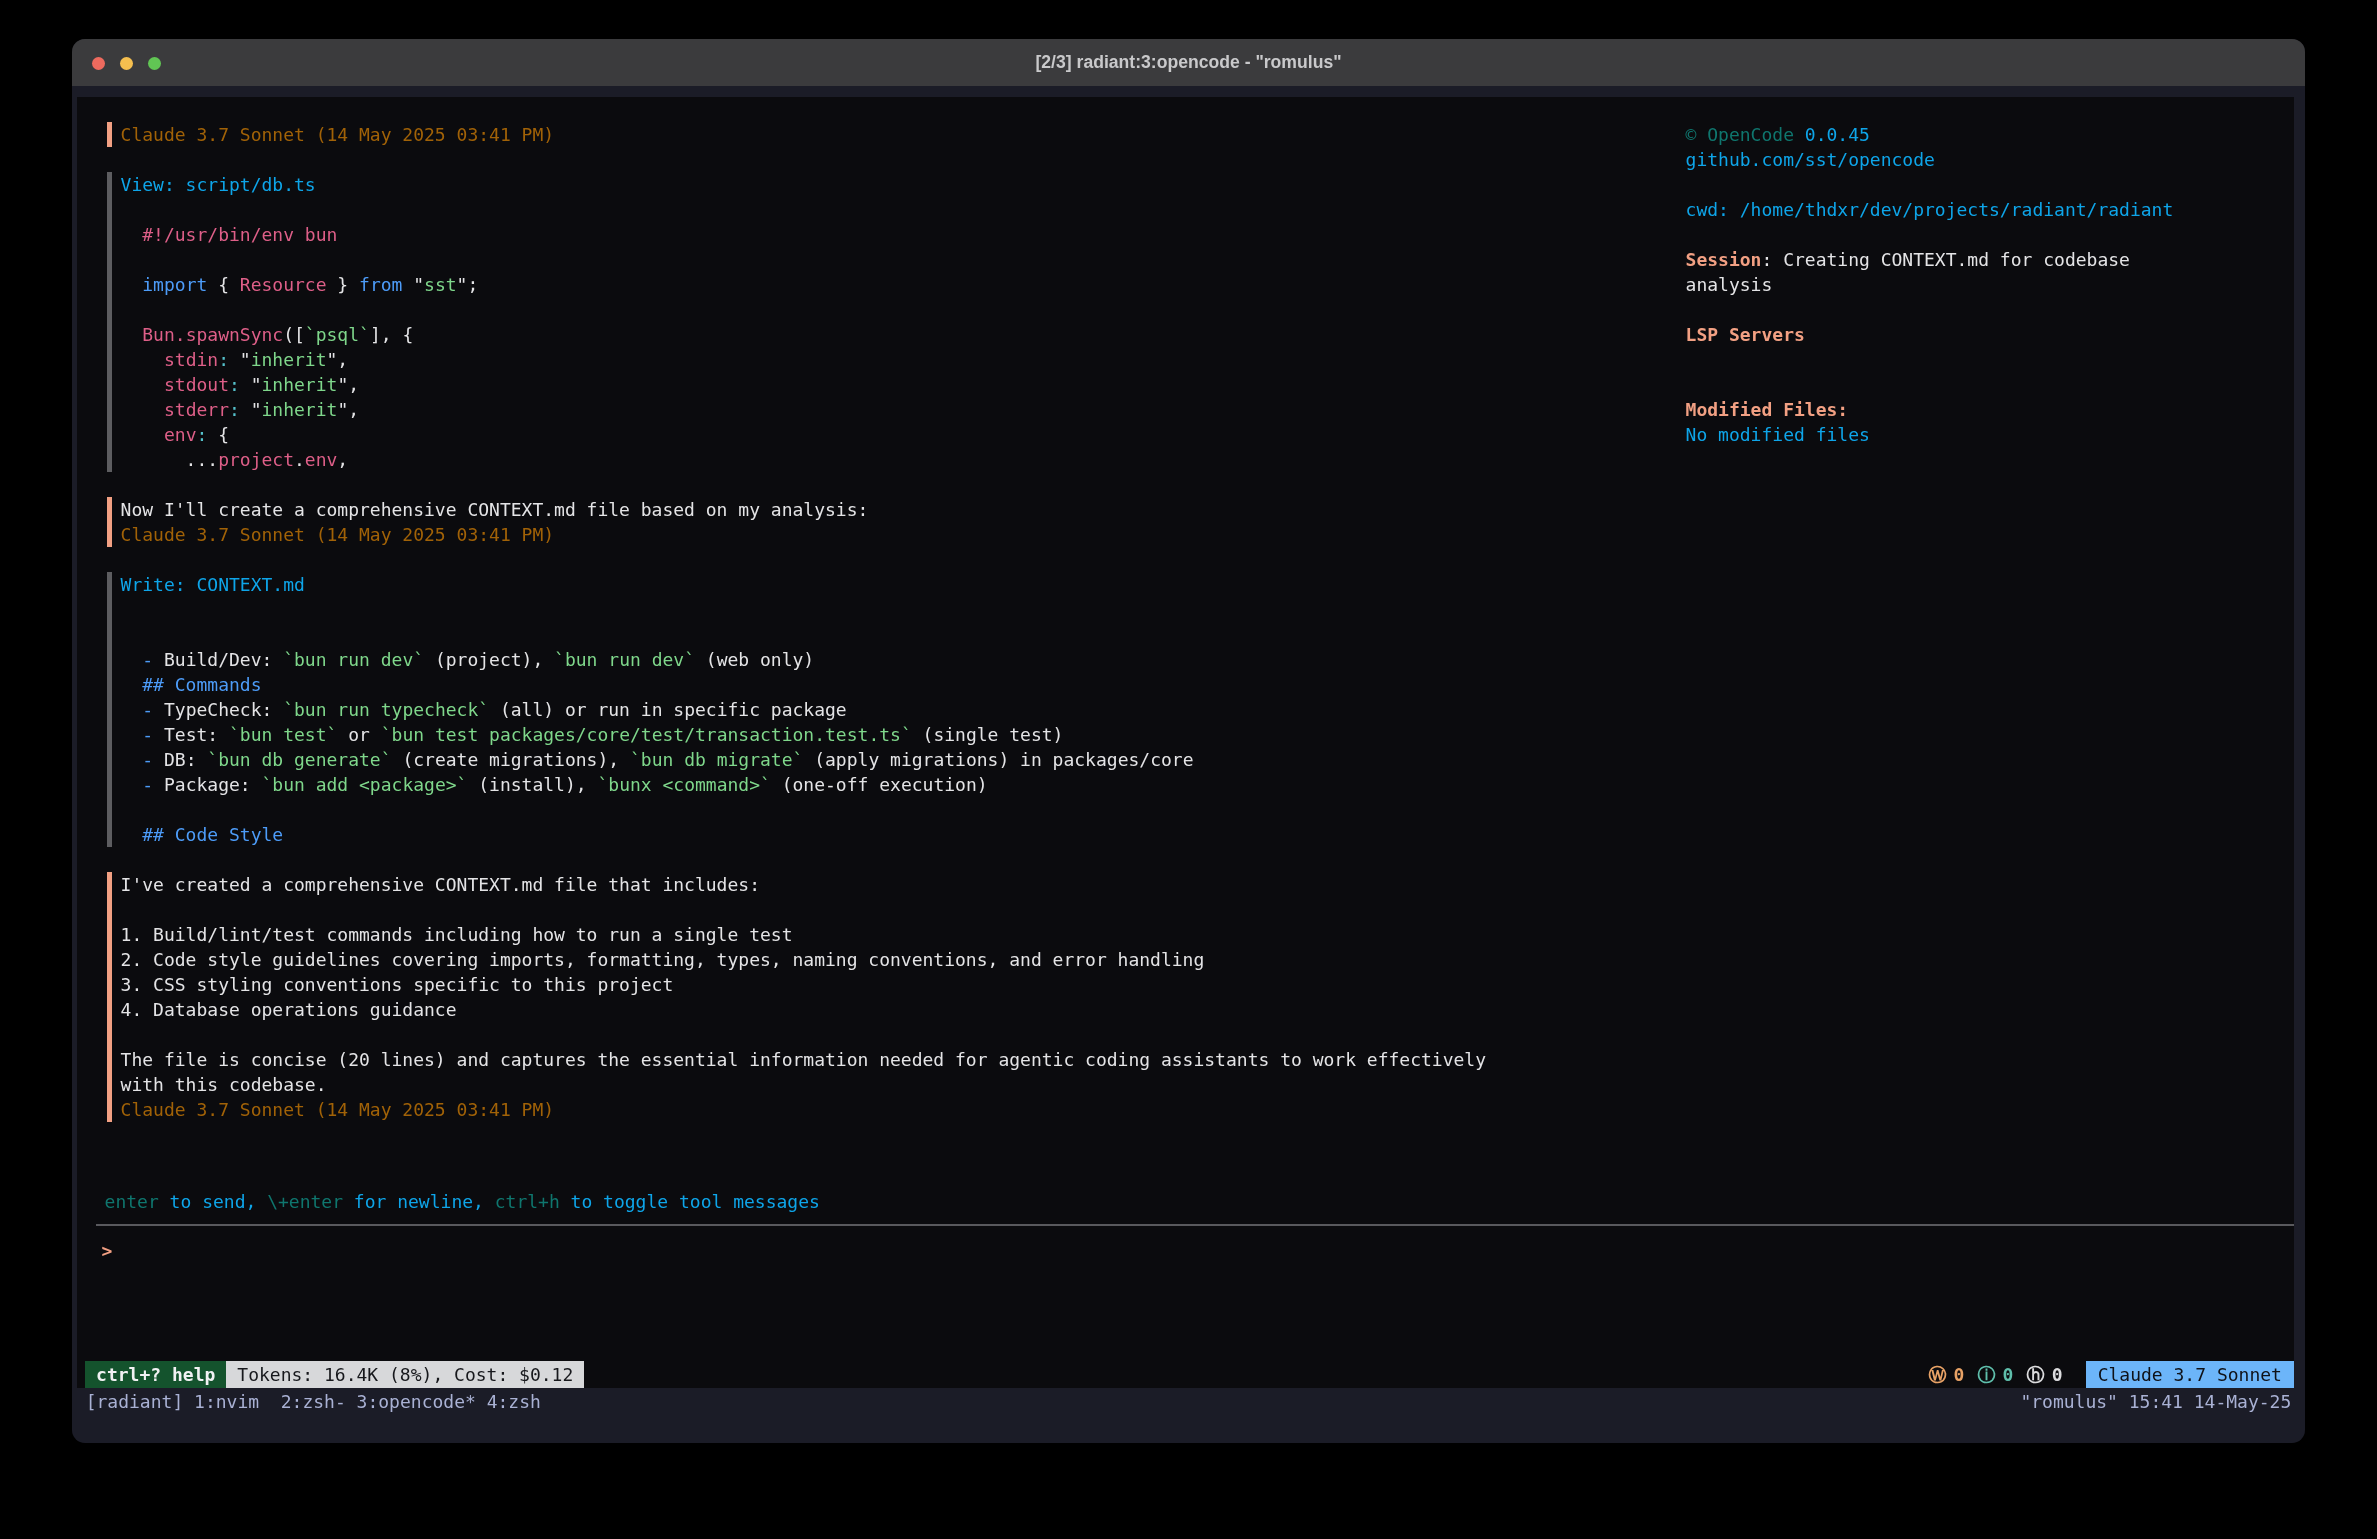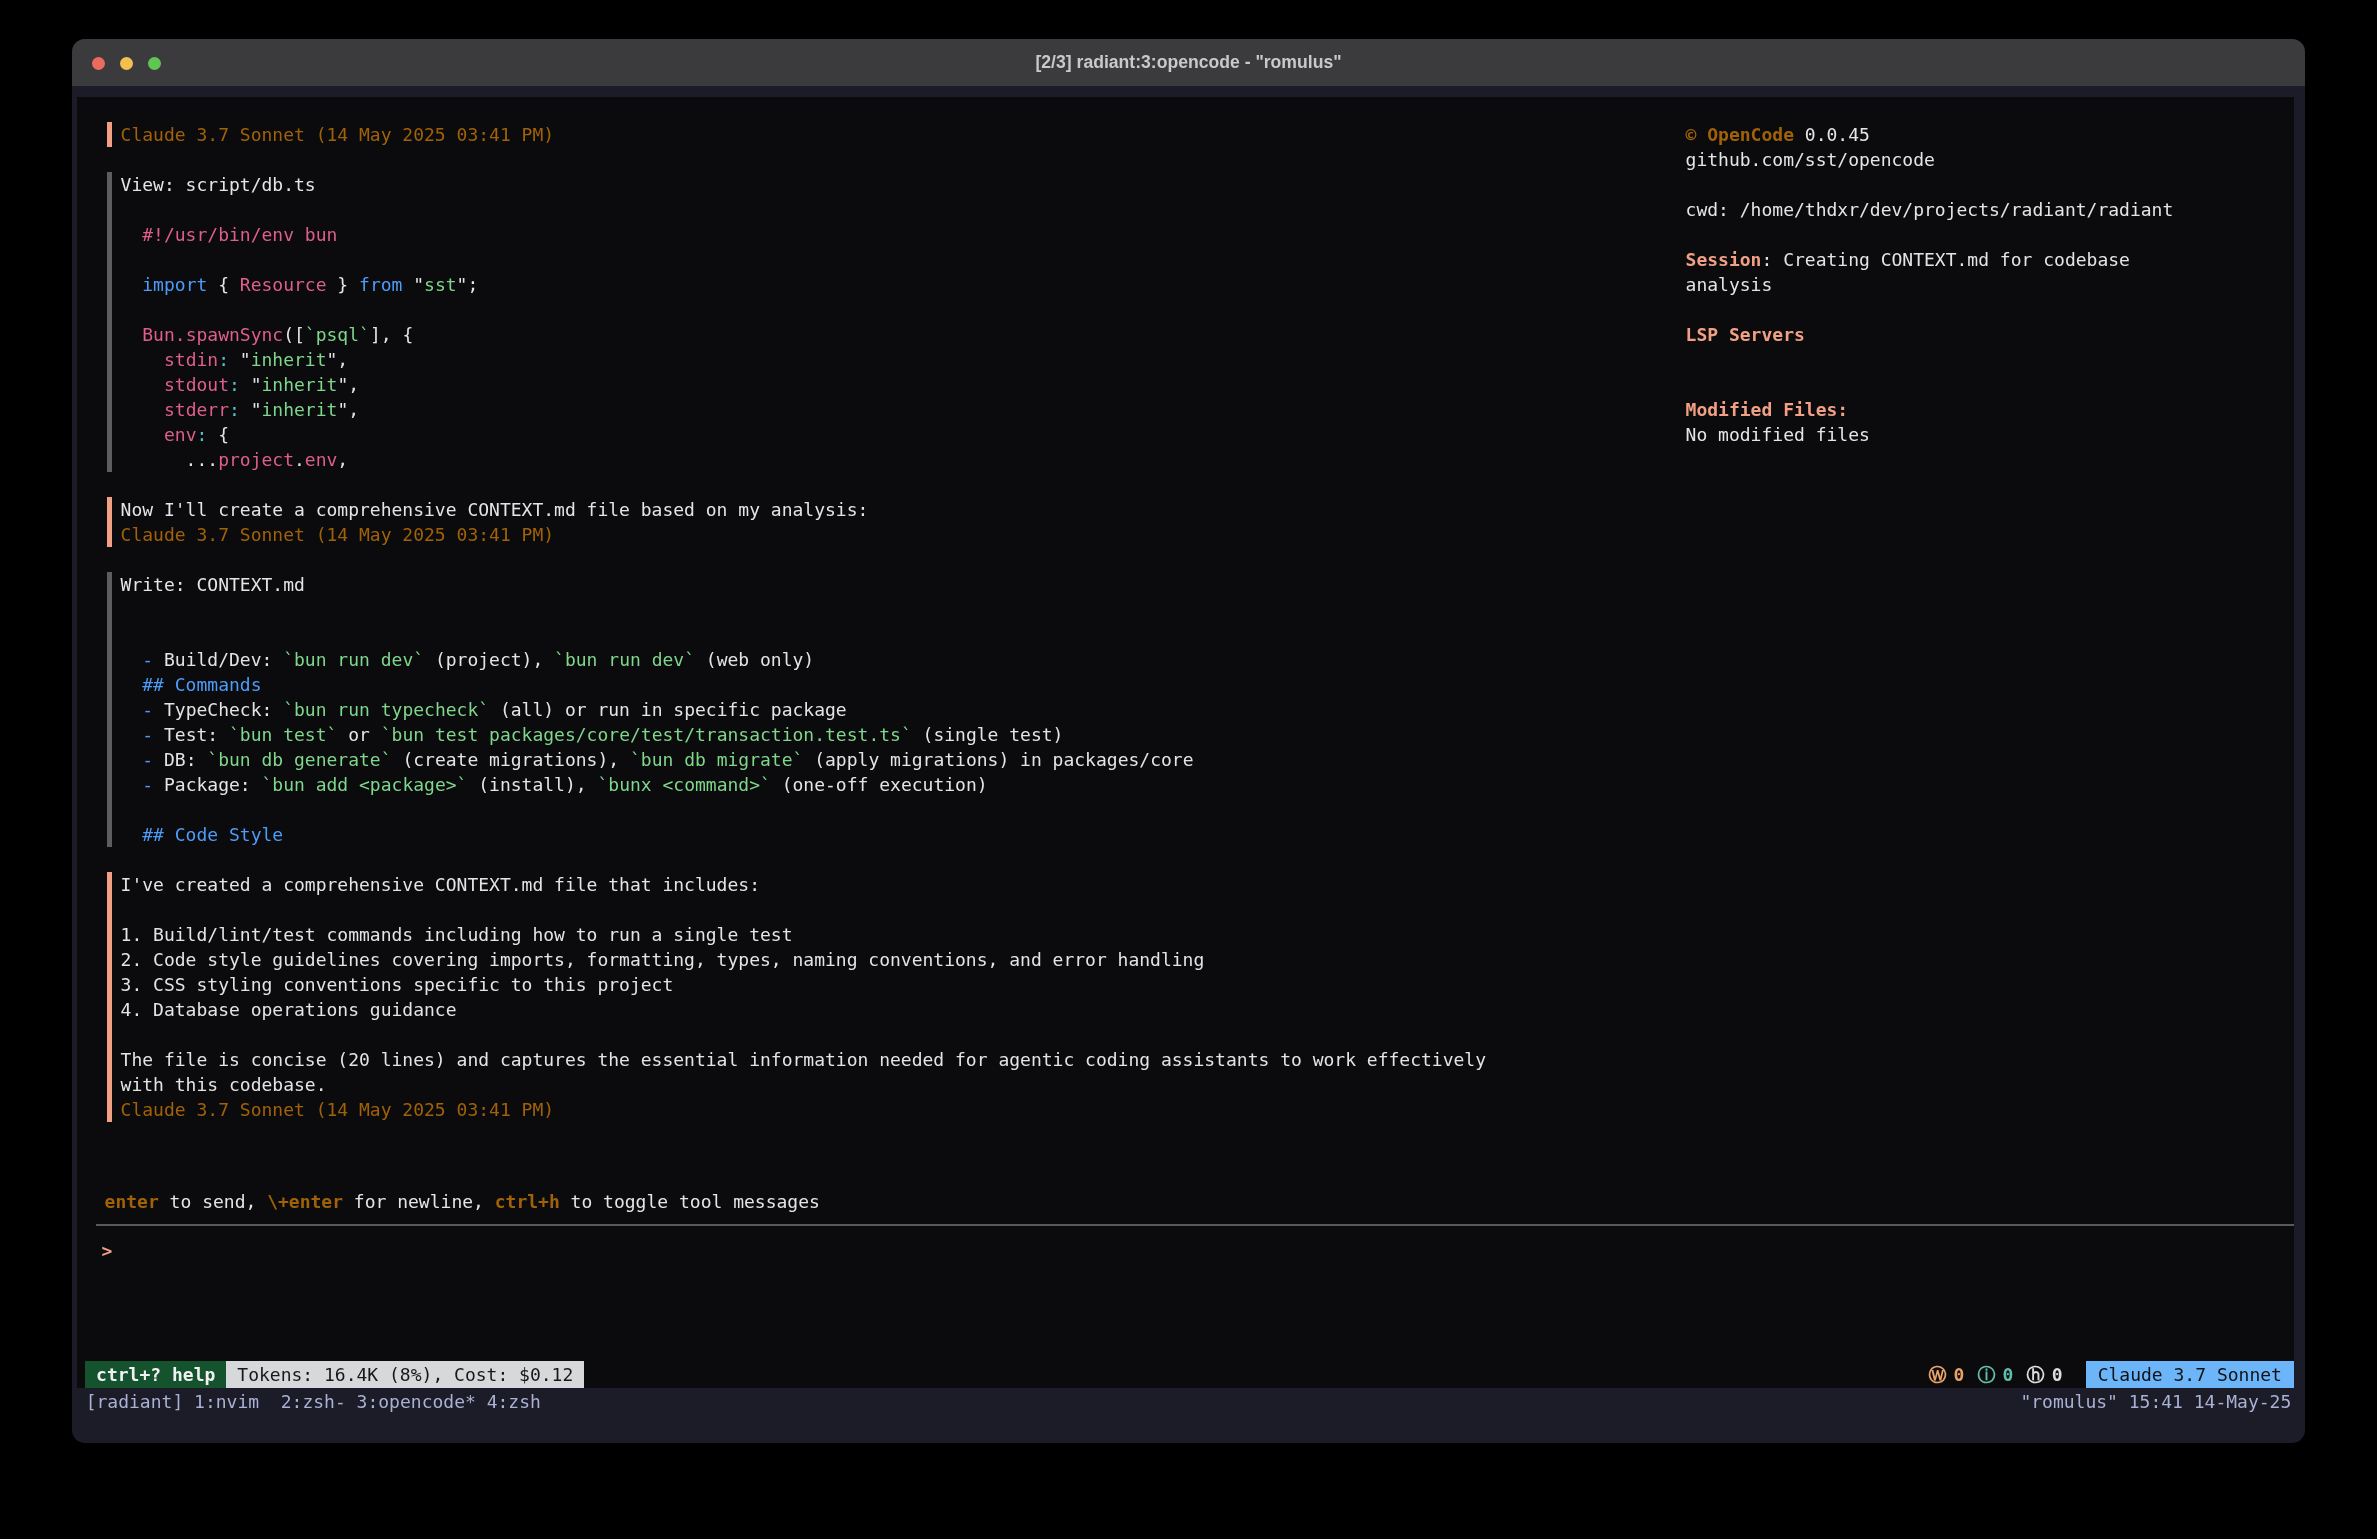--- a/index.html
+++ b/index.html
@@ -43,28 +43,28 @@
   .diag.teal{color:#5fbfac;}
   .diag.white{color:#dcdcde;}
   .badge{background:#6cb5f9;color:#0f1218;display:flex;align-items:center;
          padding:0 11.7px;white-space:pre;}
 
   .tmux{position:absolute;left:13.7px;right:13.7px;top:1349px;height:27px;line-height:27px;
         font-size:18px;color:#a9b1d4;display:flex;justify-content:space-between;white-space:pre;}
 
   
   .tk-w{color:#e4e4e6;}
-  .tk-d{color:#e5e5e5;}
+  .tk-d{color:#0ea5e9;}
   .tk-f{color:#a16207;text-align:right;}
   .tk-b{color:#4d9cf8;}
   .tk-p{color:#de5f88;}
   .tk-g{color:#7fd78b;}
   .tk-c{color:#55c1cb;}
   .tk-o{color:#f2a083;font-weight:bold;}
-  .tk-W{color:#a16207;font-weight:bold;}
+  .tk-W{color:#0f766e;font-weight:normal;}
 </style>
 </head>
 <body>
 
 <div class="stage">
   <div class="window">
 
     <div class="titlebar">
       <div class="traffic">
         <div class="light red"></div>

